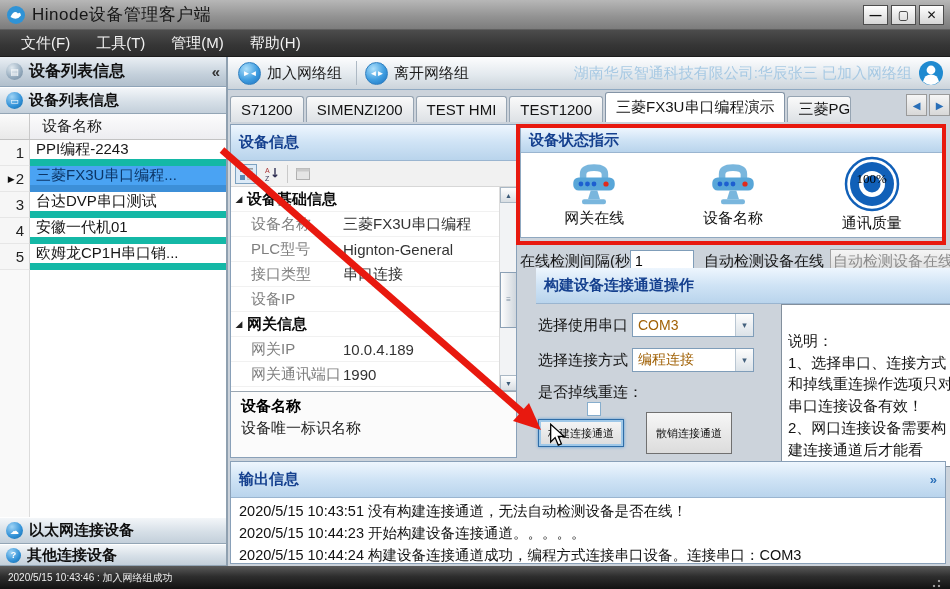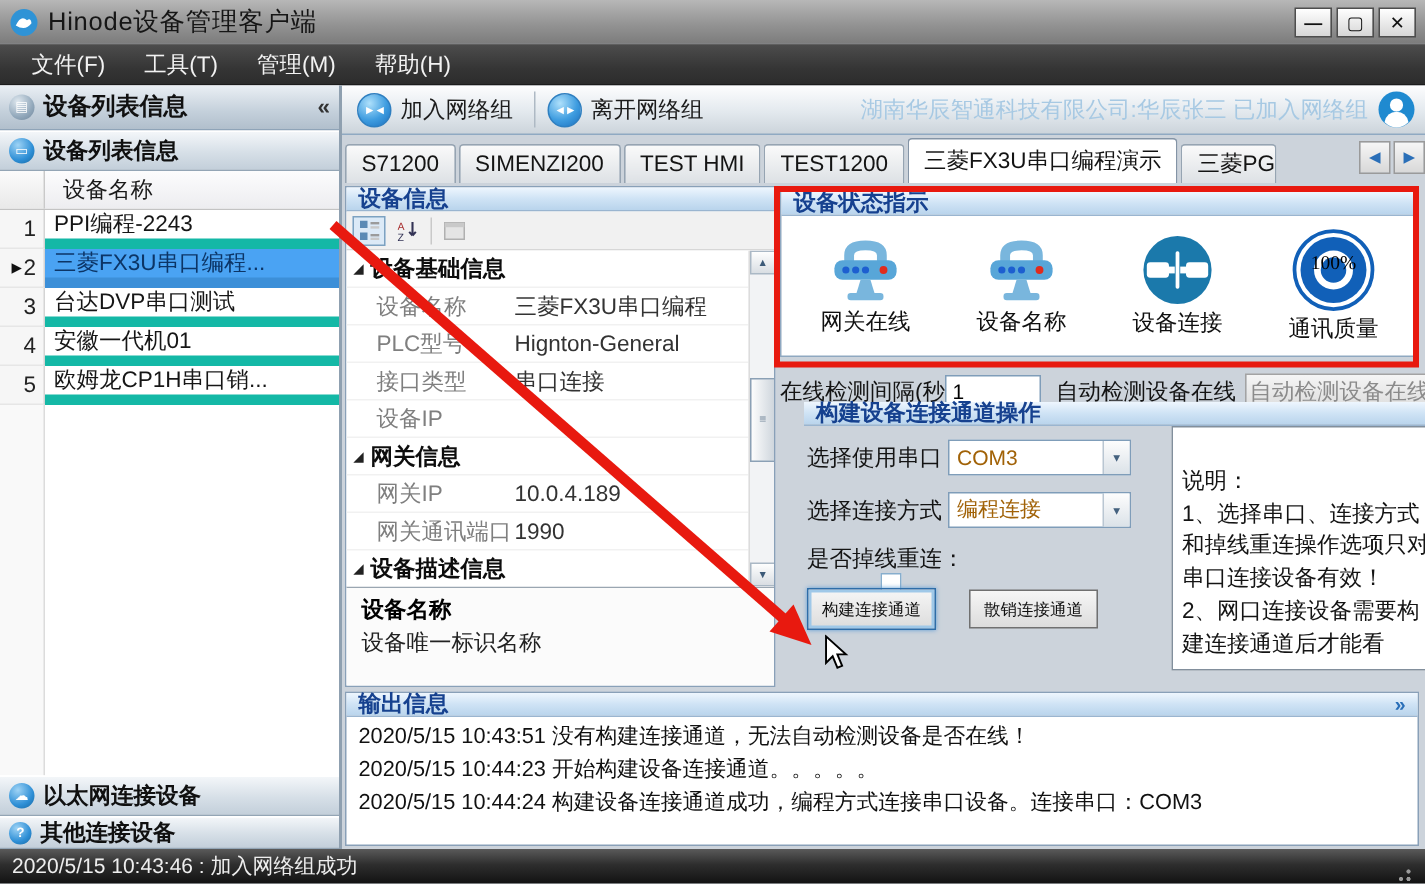--- a/index.html
+++ b/index.html
@@ -61,42 +61,42 @@
     display:flex; align-items:center; justify-content:flex-end; padding-right:5px; color:#222; gap:1px; }
   .t-row .gut .mark { font-size:9px; color:#111; }
   .t-row .cell { flex:1; display:flex; align-items:center; padding-left:6px; border-bottom:7px solid #14b8a6;
     white-space:nowrap; overflow:hidden; color:#161616; }
   .t-row.sel .cell { background:#4aa3f3; color:#0c3566; border-bottom-color:#3c8fd8; }
   .t-fill { flex:1; display:flex; }
   .t-fill .gut { width:30px; background:#f9f9f9; border-right:1px solid #dcdcdc; }
 
   
   .statusbar { position:absolute; left:0; top:566px; width:950px; height:23px;
-    background:linear-gradient(#5a5a5a,#2e2e2e 45%,#121212); color:#eee; font-size:14px;
+    background:linear-gradient(#5a5a5a,#2e2e2e 45%,#121212); color:#eee; font-size:10px;
     display:flex; align-items:center; padding:0 8px; }
   .grip { margin-left:auto; width:14px; height:14px; align-self:flex-end;
     background:radial-gradient(circle 1.5px at 11px 11px,#9a9a9a 1.2px,transparent 1.6px),
                radial-gradient(circle 1.5px at 6px 11px,#9a9a9a 1.2px,transparent 1.6px),
                radial-gradient(circle 1.5px at 11px 6px,#9a9a9a 1.2px,transparent 1.6px); }
 
   
   .main { position:absolute; left:228px; top:57px; width:722px; height:509px; overflow:hidden; }
 
   .tabs { position:absolute; left:2px; top:35px; width:672px; height:30px; display:flex;
     align-items:flex-end; overflow:hidden; }
   .tab { height:26px; padding:0 10px; display:flex; align-items:center; white-space:nowrap;
     background:linear-gradient(#fafafa,#dde1e5); border:1px solid #96a4b2; border-bottom:none;
     border-radius:3px 3px 0 0; margin-right:2px; font-size:15px; color:#141414; }
   .tab.active { background:#fff; height:30px; border-color:#8494a6; }
   .tab.clipped { min-width:64px; max-width:64px; overflow:hidden; }
   .tab-scroll { position:absolute; top:37px; display:flex; gap:2px; left:678px; }
   .tab-scroll .sbtn { width:21px; height:22px; background:linear-gradient(#f6f6f6,#d8d8d8);
     border:1px solid #9a9a9a; color:#2a6fb8; font-size:10px; display:flex; align-items:center; justify-content:center; }
 
-  .panel-hd { height:16px; background:linear-gradient(#eef6fe,#cfe3f5 50%,#b9d4ec);
+  .panel-hd { height:36px; background:linear-gradient(#eef6fe,#cfe3f5 50%,#b9d4ec);
     border-bottom:1px solid #9ab5d0; display:flex; align-items:center; padding:0 8px;
     font-weight:bold; font-size:15px; color:#16418f; }
   .panel-hd .chev { margin-left:auto; color:#2a6fb8; font-weight:bold; font-size:13px; }
 
   
   .devinfo { position:absolute; left:2px; top:67px; width:287px; height:334px;
     border:1px solid #89a0b8; background:#fff; display:flex; flex-direction:column; }
   .pg-toolbar { height:26px; background:#f1f1f1; border-bottom:1px solid #d7d7d7;
     display:flex; align-items:center; gap:4px; padding:0 4px; }
   .pg-ic { width:22px; height:20px; display:flex; align-items:center; justify-content:center; font-size:10px; }
@@ -395,31 +395,20 @@
             <circle cx="12" cy="22" r="2.2" fill="#1d5fd0"></circle>
               <circle cx="18" cy="22" r="2.2" fill="#1d5fd0"></circle>
             <circle cx="24" cy="22" r="2.2" fill="#1d5fd0"></circle>
               <circle cx="35" cy="22" r="2.4" fill="#e02b1d"></circle>
             <path d="M21 28 L27 28 L29.5 36 L18.5 36 Z" fill="#79b6dd"></path>
             <rect x="13" y="36" width="22" height="4.5" rx="2" fill="#79b6dd"></rect>
           </svg>
           <span class="lab">设备名称</span>
         </div>
         <div class="stat-item">
-          <svg width="50" height="50" viewBox="0 0 44 44">
-            <circle cx="22" cy="22" r="20" fill="#1b79ab"></circle>
-            <rect x="4" y="17.5" width="13" height="9" rx="2" fill="#fff"></rect>
-            <rect x="27" y="17.5" width="13" height="9" rx="2" fill="#fff"></rect>
-            <rect x="16" y="20" width="12" height="4" fill="#fff"></rect>
-            <rect x="20.4" y="11" width="3.2" height="22" rx="1.5" fill="#1b79ab"></rect>
-            <rect x="20.9" y="11" width="2.2" height="22" rx="1" fill="#fff"></rect>
-          </svg>
-          <span class="lab">设备连接</span>
-        </div>
-        <div class="stat-item">
           <div class="quality-wrap">
             <svg width="56" height="56" viewBox="0 0 56 56">
               <circle cx="28" cy="28" r="26" fill="none" stroke="#1160b8" stroke-width="2.5"></circle>
               <circle cx="28" cy="28" r="22" fill="#1160b8"></circle>
               <circle cx="28" cy="28" r="13" fill="#fff"></circle>
               <circle cx="28" cy="28" r="8.5" fill="#1160b8"></circle>
             </svg>
             <span class="quality-txt">100%</span>
           </div>
           <span class="lab">通讯质量</span>
@@ -452,21 +441,21 @@
             <span class="cval">编程连接</span>
             <span class="cbtn">▾</span>
           </div>
         </div>
         <div class="crow" style="top:79px;flex-direction:column;">
           <span>是否掉线重连：</span>
           <span class="checkbox"></span>
         </div>
         <div class="crow" style="top:108px;">
           <div class="btn3d focus">构建连接通道</div>
-          <div class="btn3d" style="margin-left:22px;height:26px;">散销连接通道</div>
+          <div class="btn3d" style="margin-left:22px;height:42px;">散销连接通道</div>
         </div>
         <div class="notebox">
           <span>说明：
 1、选择串口、连接方式和掉线重连操作选项只对串口连接设备有效！
 2、网口连接设备需要构建连接通道后才能看</span>
           <div class="vscroll">
             <div class="sa up">▲</div>
             <div class="thumb" style="top:30px; height:46px;">≡</div>
             <div class="sa dn">▼</div>
           </div>

